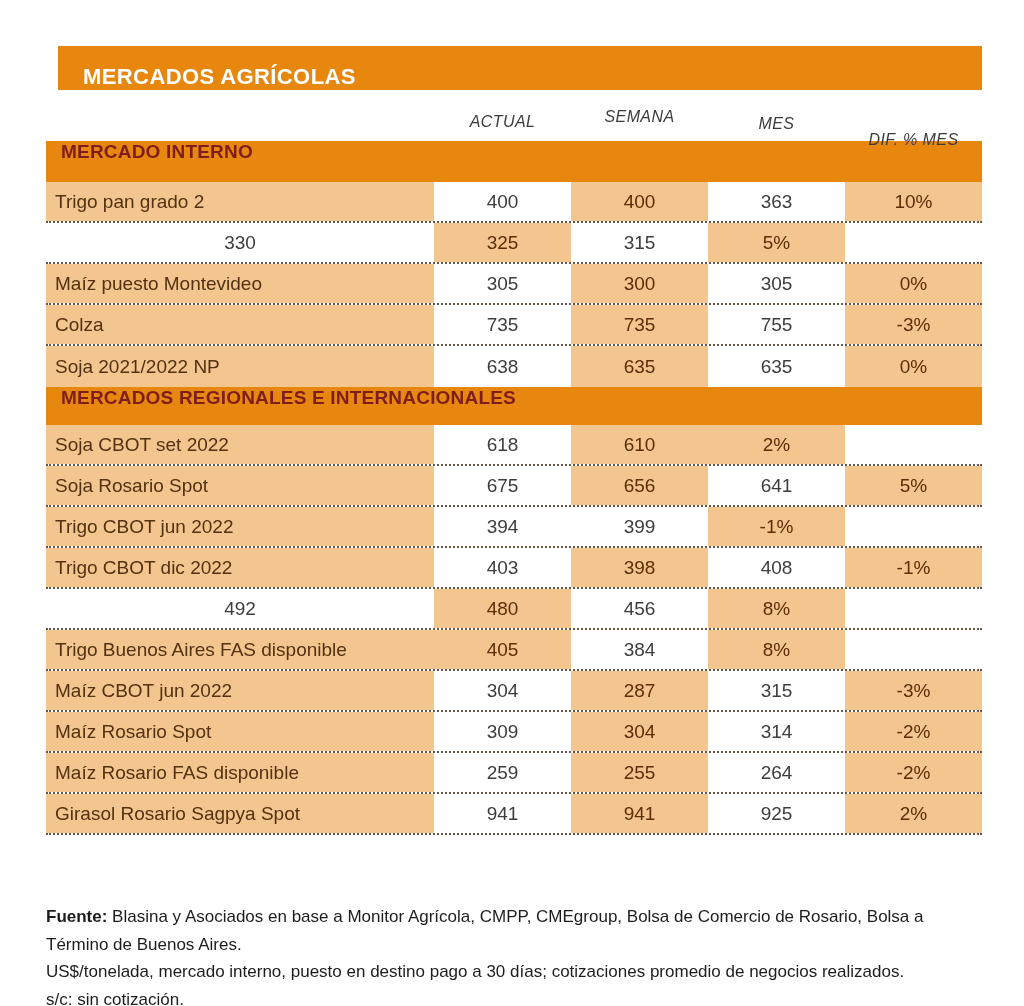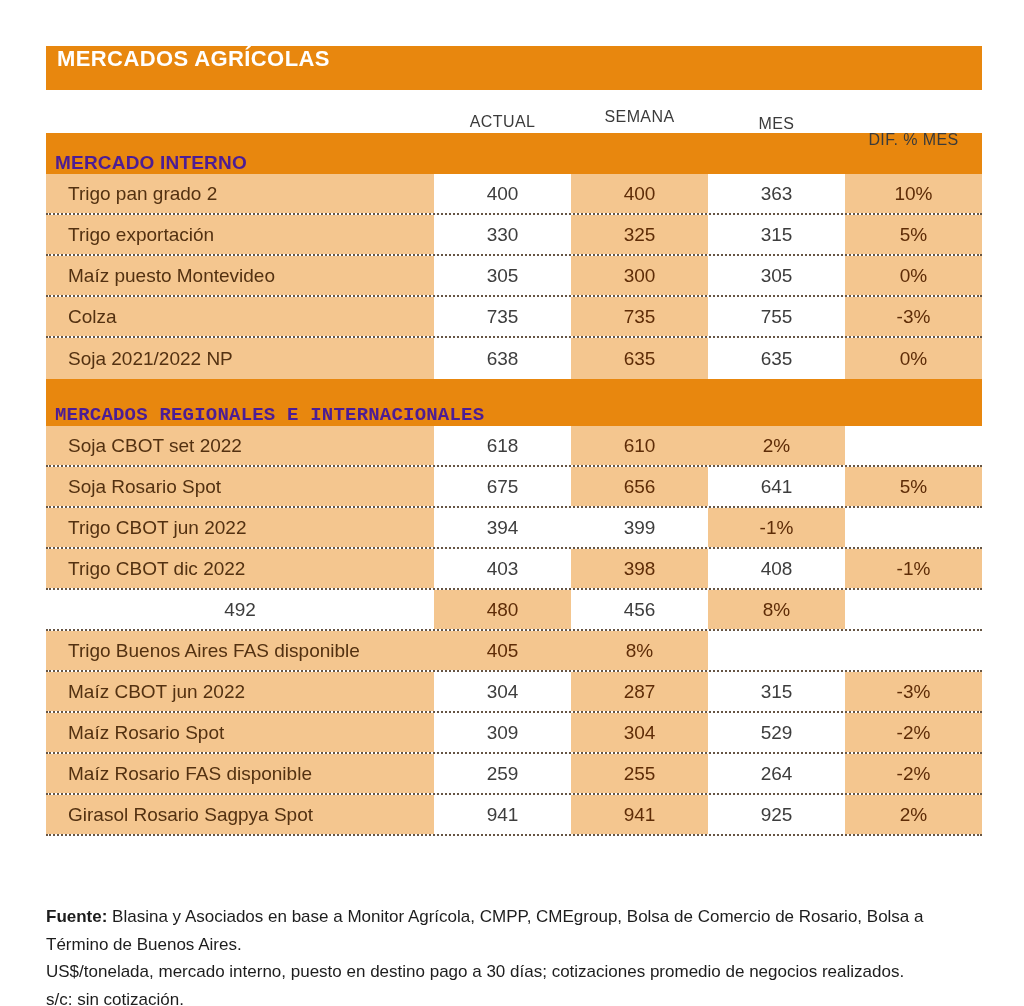--- a/index.html
+++ b/index.html
@@ -13,72 +13,74 @@
   .table-wrap {
     position: absolute;
     left: 46px; top: 46px;
     width: 936px;
   }
   .title-bar {
     height: 44px;
     background: #E8870E;
     color: #ffffff;
     display: flex;
-    align-items: flex-start;
-    padding-left: 11px;
+    align-items: flex-end;
+    padding-left: 25px;
     font-size: 22px;
     font-weight: bold;
     letter-spacing: 0.4px;
+    margin-left: 12px;
   }
   .colheads {
-    height: 43px;
+    height: 51px;
     background: #ffffff;
     display: grid;
     grid-template-columns: 388px 137px 137px 137px 137px;
     align-items: center;
+    font-style: italic;
   }
   .colheads .ch {
     text-align: center;
     font-size: 16px;
     color: #3b3b3b;
     letter-spacing: 0.4px;
     position: relative;
   }
   .ch.ch-actual { top: 2px; }
   .ch.ch-semana { top: -3px; }
   .ch.ch-mes    { top: 4px; }
   .ch.ch-dif    { top: -1px; margin-top: 42px; }
   .secbar {
     background: #E8870E;
-    color: #4c1d95;
+    color: #7f1d1d;
     display: flex;
-    align-items: flex-end;
-    padding-left: 9px;
+    align-items: flex-start;
+    padding-left: 15px;
     font-size: 19px;
     font-weight: bold;
     letter-spacing: 0.2px;
   }
   .secbar.s1 { height: 41px; }
-  .secbar.s2 { height: 47px; font-family: Liberation Mono, monospace; }
+  .secbar.s2 { height: 38px; }
   .row {
     height: 41px;
     display: grid;
     grid-template-columns: 388px 137px 137px 137px 137px;
     border-bottom: 2px dotted rgba(75, 55, 35, 0.85);
   }
   .row.no-sep { border-bottom: none; text-align: right; }
   .row .cell {
     display: flex;
     align-items: center;
     font-size: 19px;
   }
   .c-label {
     background: #F4C68F;
     color: #533111;
-    padding-left: 22px;
+    padding-left: 9px;
   }
   .c-white {
     background: #ffffff;
     color: #3d3d3d;
     justify-content: center;
   }
   .c-orange {
     background: #F4C68F;
     color: #5E2C07;
     justify-content: center;
@@ -115,21 +117,20 @@
   </div>
 
   <div class="row">
     <div class="cell c-label">Trigo pan grado 2</div>
     <div class="cell c-white">400</div>
     <div class="cell c-orange">400</div>
     <div class="cell c-white">363</div>
     <div class="cell c-orange">10%</div>
   </div>
   <div class="row">
-    <div class="cell c-label">Trigo exportación</div>
     <div class="cell c-white">330</div>
     <div class="cell c-orange">325</div>
     <div class="cell c-white">315</div>
     <div class="cell c-orange">5%</div>
   </div>
   <div class="row">
     <div class="cell c-label">Maíz puesto Montevideo</div>
     <div class="cell c-white">305</div>
     <div class="cell c-orange">300</div>
     <div class="cell c-white">305</div>
@@ -182,34 +183,35 @@
   </div>
   <div class="row">
     <div class="cell c-white">492</div>
     <div class="cell c-orange">480</div>
     <div class="cell c-white">456</div>
     <div class="cell c-orange">8%</div>
   </div>
   <div class="row">
     <div class="cell c-label">Trigo Buenos Aires FAS disponible</div>
     <div class="cell c-orange">405</div>
+    <div class="cell c-white">384</div>
     <div class="cell c-orange">8%</div>
   </div>
   <div class="row">
     <div class="cell c-label">Maíz CBOT jun 2022</div>
     <div class="cell c-white">304</div>
     <div class="cell c-orange">287</div>
     <div class="cell c-white">315</div>
     <div class="cell c-orange">-3%</div>
   </div>
   <div class="row">
     <div class="cell c-label">Maíz Rosario Spot</div>
     <div class="cell c-white">309</div>
     <div class="cell c-orange">304</div>
-    <div class="cell c-white">529</div>
+    <div class="cell c-white">314</div>
     <div class="cell c-orange">-2%</div>
   </div>
   <div class="row">
     <div class="cell c-label">Maíz Rosario FAS disponible</div>
     <div class="cell c-white">259</div>
     <div class="cell c-orange">255</div>
     <div class="cell c-white">264</div>
     <div class="cell c-orange">-2%</div>
   </div>
   <div class="row">

